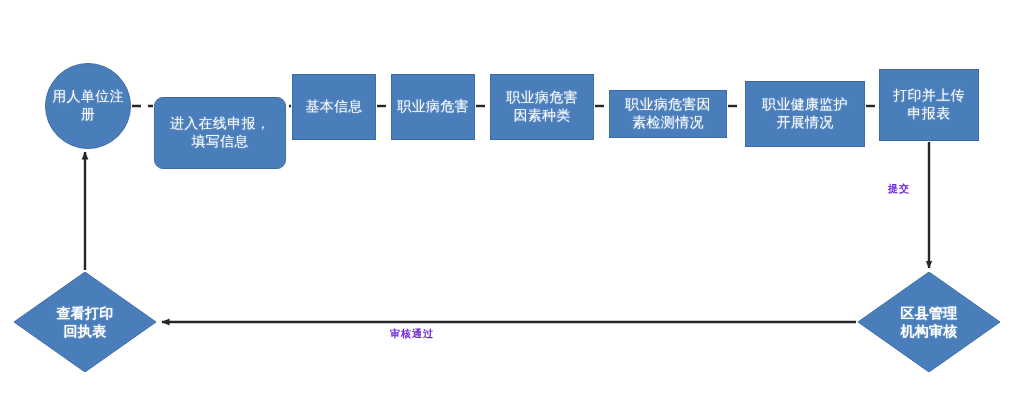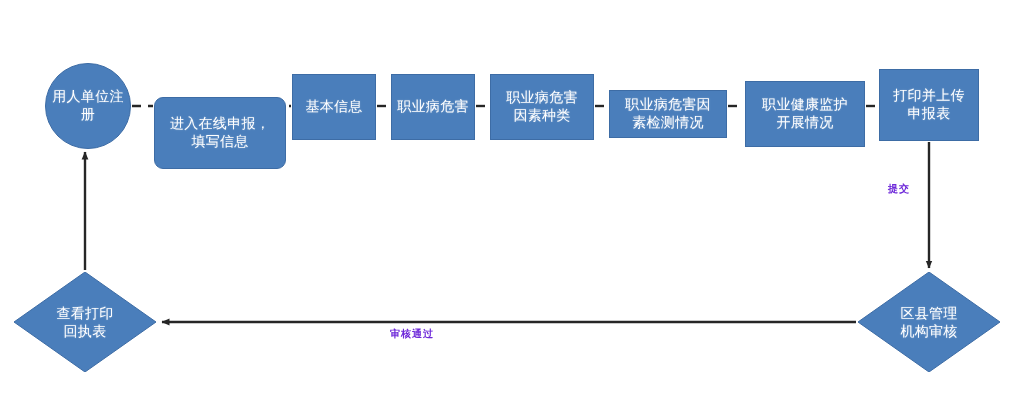--- a/index.html
+++ b/index.html
@@ -63,21 +63,21 @@
     height: 100%;
     display: flex;
     align-items: center;
     justify-content: center;
     text-align: center;
     color: #ffffff;
     font-size: 14px;
     line-height: 1.3;
     letter-spacing: 0.3px;
     white-space: pre-line;
-    font-weight: 400;
+    font-weight: 700;
     text-shadow: 0 0 2px rgba(255,255,255,0.35);
   }
   .edge-label {
     position: absolute;
     color: #6d28d9;
     font-size: 10px;
     font-weight: 700;
     letter-spacing: 1px;
     white-space: nowrap;
   }

